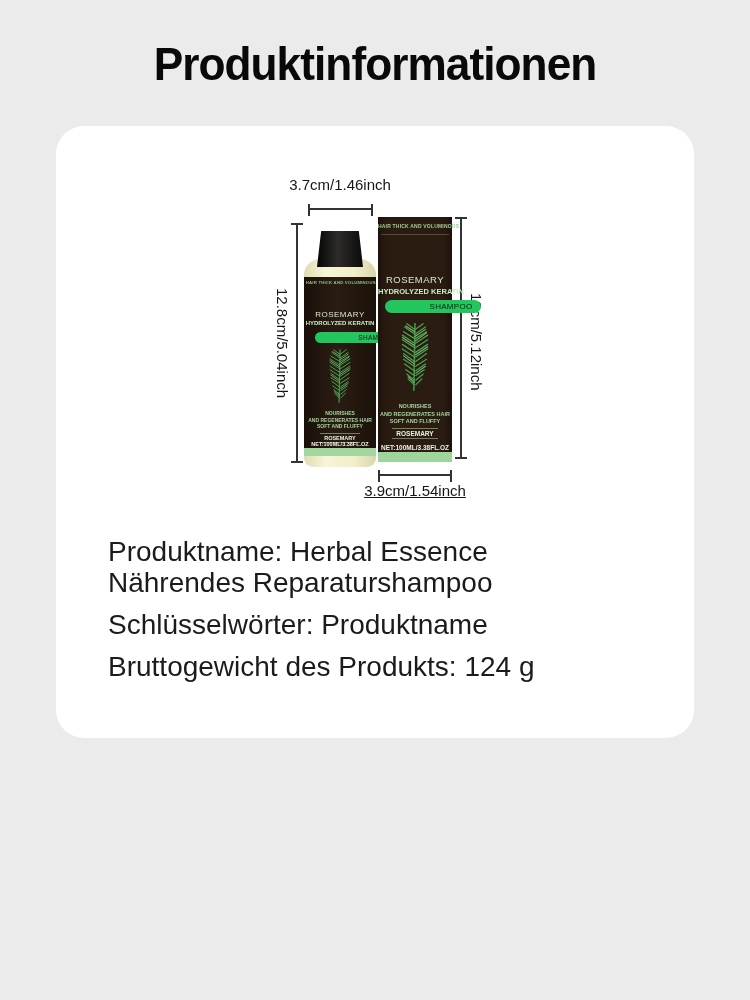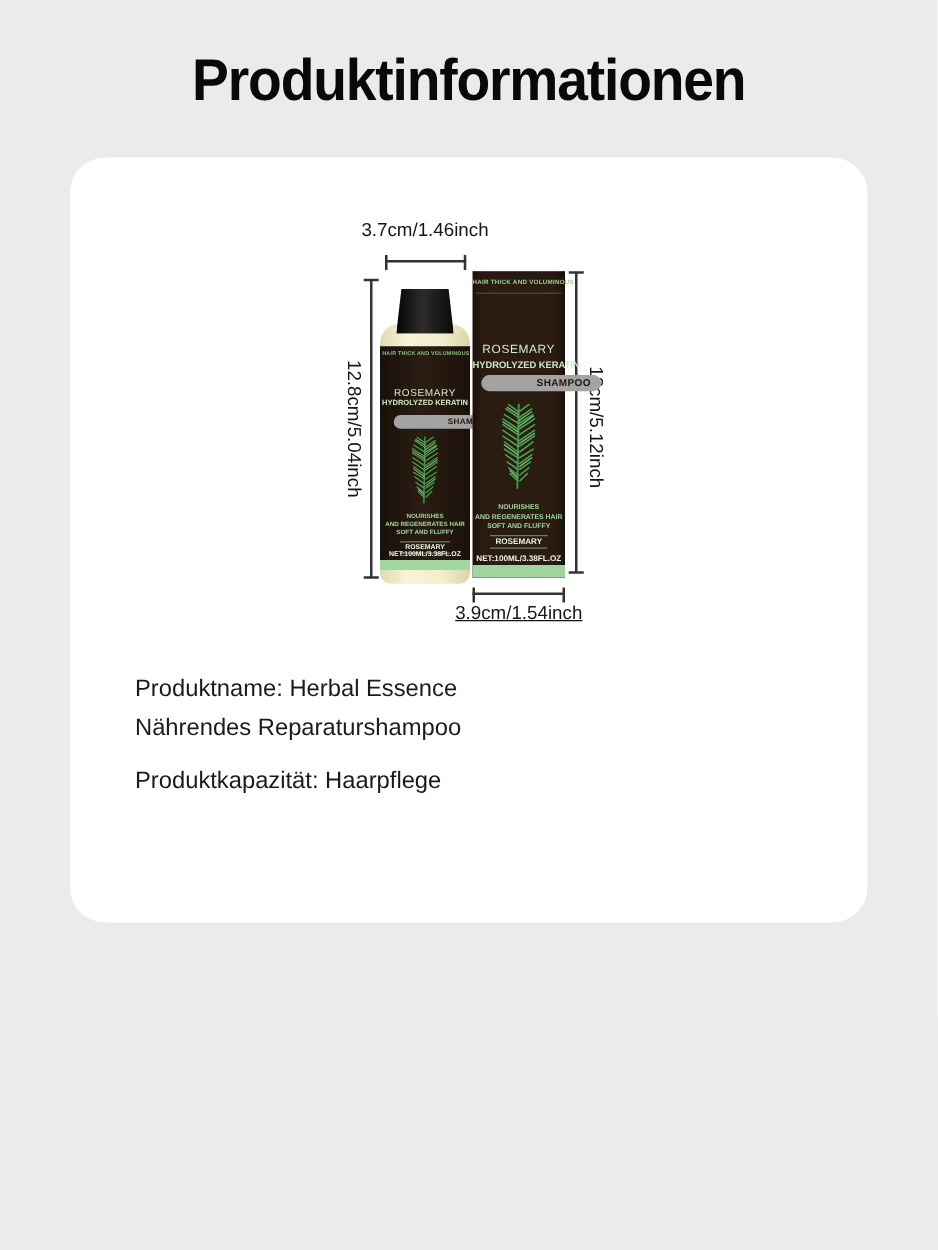--- a/index.html
+++ b/index.html
@@ -64,21 +64,21 @@
     box-shadow:inset 7px 0 9px -5px rgba(0,0,0,.55), inset -7px 0 9px -5px rgba(0,0,0,.55);
   }
   .box-stripe{position:absolute;left:0;bottom:0;width:74px;height:10px;background:#9fd49c;}
   .box-rule{position:absolute;left:3px;top:17px;width:68px;height:0;border-top:1px solid rgba(220,240,210,.22);}
   
   .pk{position:absolute;left:0;width:100%;text-align:center;white-space:nowrap;}
   .tagline{color:#8fbd83;font-weight:bold;letter-spacing:.2px;}
   .brand{color:#d5eacb;letter-spacing:.5px;}
   .subtitle{color:#cfe8c4;font-weight:bold;}
   .pill{
-    position:absolute;background:#a3a3a3;color:#20150d;font-weight:bold;
+    position:absolute;background:#22c55e;color:#20150d;font-weight:normal;
     display:flex;align-items:center;justify-content:center;border-radius:7px;
     letter-spacing:.3px;
     padding-left:36px;
   }
   .benefits{color:#9fd49a;font-weight:bold;}
   .fbrand{color:#e9f2e2;font-weight:bold;}
   .fbrand span{display:inline-block;border-top:1px solid rgba(170,210,160,.55);border-bottom:1px solid rgba(170,210,160,.55);padding:1px 4px;}
   .net{color:#eaf4e7;font-weight:bold;}
   .sprig{position:absolute;}
   
@@ -95,21 +95,21 @@
   .x-brand{top:57px;font-size:9.5px;}
   .x-sub{top:70px;font-size:7.5px;}
   .x-pill{left:7px;top:83px;width:60px;height:13px;font-size:8px;}
   .x-sprig{left:14px;top:100px;width:46px;height:80px;}
   .x-ben{top:186px;font-size:5.5px;line-height:7.5px;}
   .x-fbrand{top:211px;font-size:6.5px;}
   .x-net{top:227px;font-size:6.5px;}
   
   .details{position:absolute;left:52px;top:410px;width:560px;}
   .details p{
-    margin:0 0 11px 0;font-size:19px;line-height:31px;color:#1b1b1b;
+    margin:0 0 11px 0;font-size:28px;line-height:31px;color:#1b1b1b;
     white-space:pre-line;
   }
 </style>
 </head>
 <body>
 
 <svg width="0" height="0" style="position:absolute">
   <defs>
     <g id="sprig">
       <path d="M20 3 L19 61" stroke="#3f9347" stroke-width="1.4" fill="none" stroke-linecap="round"></path>
@@ -169,16 +169,17 @@
       <div>SOFT AND FLUFFY</div>
     </div>
     <div class="pk fbrand x-fbrand"><span>ROSEMARY</span></div>
     <div class="pk net x-net">NET:100ML/3.38FL.OZ</div>
     <div class="box-stripe"></div>
   </div>
 
   <div class="details">
     <p>Produktname: Herbal Essence
 Nährendes Reparaturshampoo</p>
-    <p>Produktkapazität: Haarpflege</p>
+    <p>Schlüsselwörter: Produktname</p>
+    <p>Bruttogewicht des Produkts: 124 g</p>
   </div>
 
 </div>
 
 </body></html>

